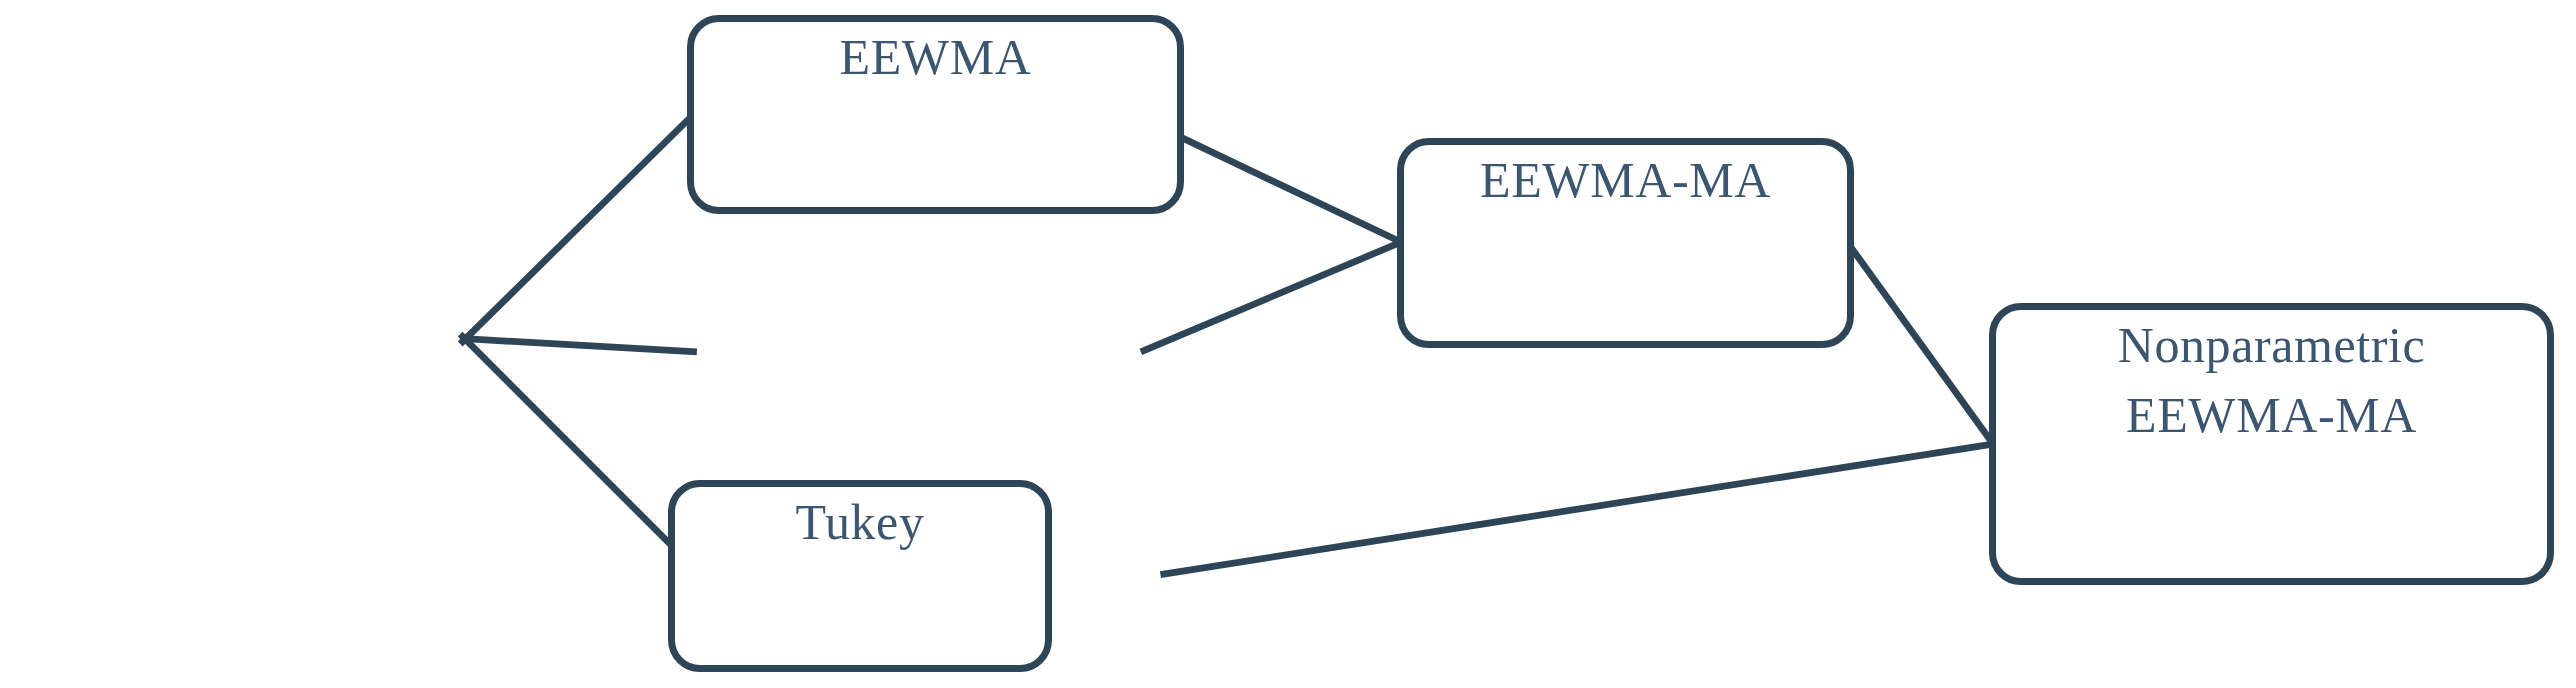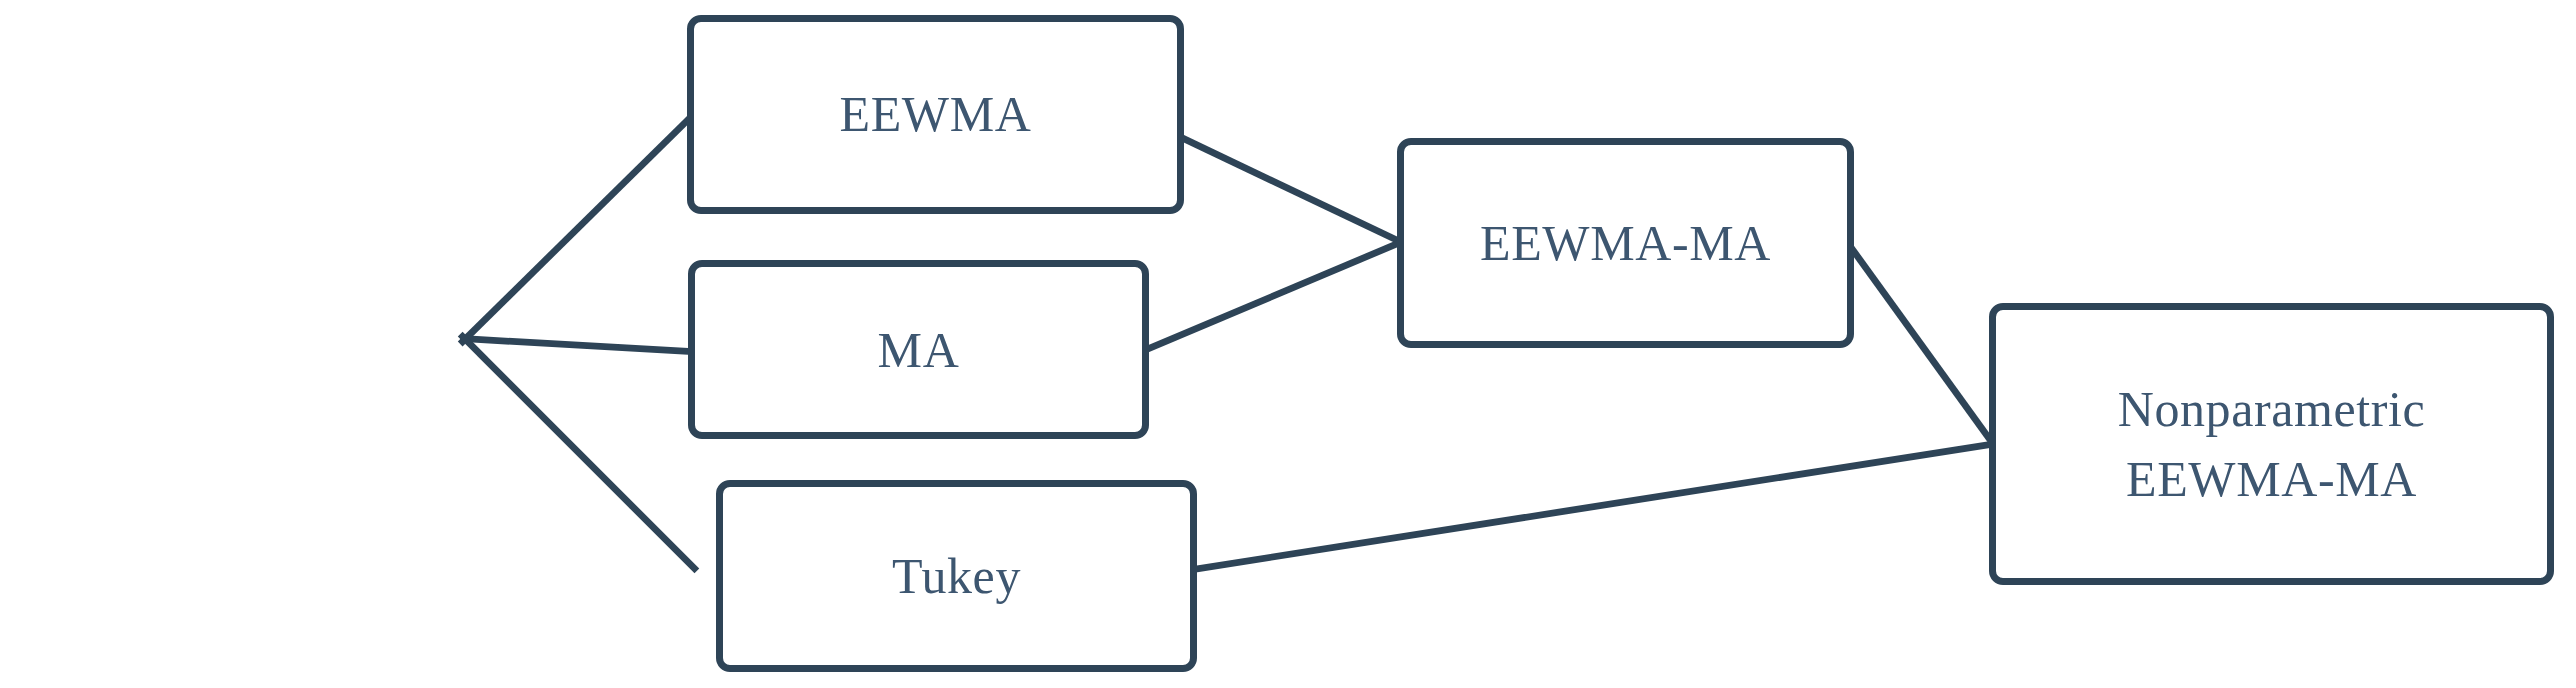--- a/index.html
+++ b/index.html
@@ -27,38 +27,37 @@
     stroke: #2e4457;
     stroke-width: 11;
     fill: none;
   }
   .node {
     position: absolute;
     z-index: 2;
     box-sizing: border-box;
     background: #ffffff;
     border: 7.4px solid #2e4457;
-    border-radius: 14px;
+    border-radius: 32px;
     display: flex;
-    align-items: center;
     justify-content: center;
   }
   .node-label {
     color: #3d5670;
     font-size: 50px;
     line-height: 1.4;
     text-align: center;
     white-space: pre-line;
     letter-spacing: 0.6px;
   }
   
   #node-control-chart { left: 24.5px;   top: 230px; width: 440px; height: 216px; }
   #node-eewma         { left: 687px; top: 14.7px;  width: 497px; height: 199px; }
   #node-ma            { left: 688px; top: 260px; width: 461px; height: 179px; }
-  #node-tukey         { left: 716px; top: 480px; width: 481px; height: 192px; }
+  #node-tukey         { left: 668px; top: 480px; width: 384px; height: 192px; }
   #node-eewma-ma      { left: 1397px; top: 138px; width: 457px; height: 210px; }
   #node-np-eewma-ma   { left: 1989px; top: 303px; width: 565px; height: 282px; }
 </style>
 </head>
 <body>
 
 <div class="canvas">
 
   <svg class="edges-layer" viewBox="0 0 4198 1122" xmlns="http://www.w3.org/2000/svg">
     <line class="edge" x1="749" y1="561" x2="1134" y2="182"></line>
@@ -68,23 +67,20 @@
     <line class="edge" x1="1859" y1="574" x2="2290" y2="392"></line>
     <line class="edge" x1="3006" y1="388" x2="3256" y2="734"></line>
     <line class="edge" x1="1891" y1="937" x2="3256" y2="723"></line>
   </svg>
 
 
   <div class="node" id="node-eewma">
     <span class="node-label">EEWMA</span>
   </div>
 
-  <div class="node" id="node-ma">
-    <span class="node-label">MA</span>
-  </div>
 
   <div class="node" id="node-tukey">
     <span class="node-label">Tukey</span>
   </div>
 
   <div class="node" id="node-eewma-ma">
     <span class="node-label">EEWMA-MA</span>
   </div>
 
   <div class="node" id="node-np-eewma-ma">

